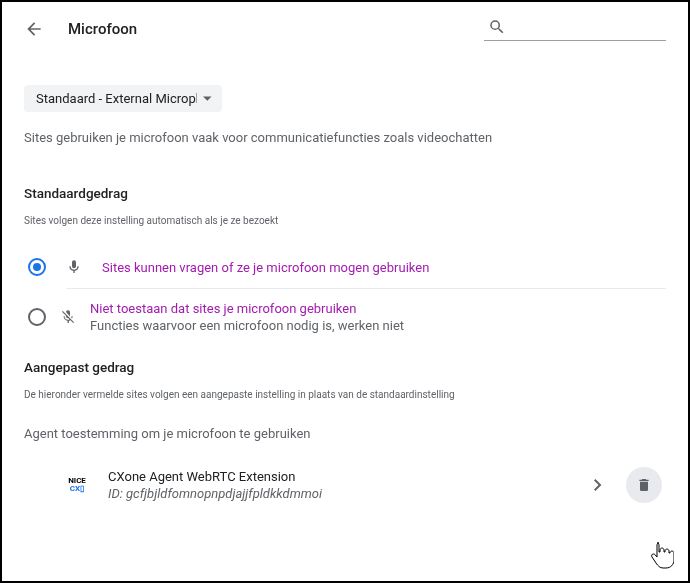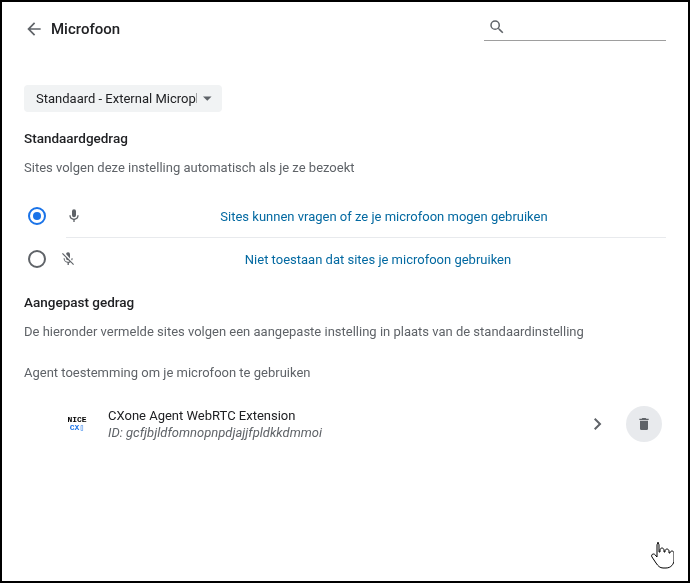--- a/index.html
+++ b/index.html
@@ -14,21 +14,21 @@
       background: #fff;
       width: 686px;
       height: 579px;
       margin: 2px;
       padding: 14px 22px 0 22px;
       color: #202124;
     }
     .header {
       display: flex;
       align-items: center;
-      gap: 7px;
+      gap: 24px;
       margin-bottom: 44px;
       justify-content: flex-end;
     }
     .back-btn {
       width: 20px;
       height: 20px;
       display: flex;
       align-items: center;
       justify-content: center;
       cursor: pointer;
@@ -84,21 +84,21 @@
     }
 
     .section-heading {
       font-size: 13.5px;
       font-weight: 500;
       color: #202124;
       margin-bottom: 14px;
     }
 
     .section-sub {
-      font-size: 13px;
+      font-size: 10px;
       color: #5f6368;
       margin-bottom: 20px;
     }
 
     .radio-row {
       display: flex;
       align-items: center;
       gap: 18px;
       padding: 12px 0;
     }
@@ -135,22 +135,21 @@
       background: #1a73e8;
     }
     .radio-icon {
       width: 20px;
       display: flex;
       justify-content: center;
       flex-shrink: 0;
     }
     .radio-text {
       font-size: 13px;
-      color: #0369a1;
-      text-align: center;
+      color: #a21caf;
     }
     .radio-subtext {
       font-size: 13px;
       color: #5f6368;
       margin-top: 2px;
     }
     .radio-content { flex: 1; }
 
     .group2 { margin-top: 14px; }
 
@@ -172,21 +171,20 @@
       height: 22px;
       margin-left: 40px;
       display: flex;
       align-items: center;
       justify-content: center;
       flex-shrink: 0;
       font-size: 8px;
       font-weight: bold;
       flex-direction: column;
       line-height: 1;
-      font-family: Liberation Mono, monospace;
     }
     .site-icon .l1 { color: #000; }
     .site-icon .l2 { color: #1a73e8; text-align: center; }
     .site-text { flex: 1; }
     .site-name { font-size: 13px; color: #202124; }
     .site-id { font-size: 13px; color: #5f6368; margin-top: 2px; font-style: italic; }
     .chevron-btn {
       padding: 6px;
       cursor: pointer;
       display: flex;
@@ -229,20 +227,21 @@
     </div>
   </div>
 
   <div class="dropdown">
     <span class="dropdown-label">Standaard - External Microphone</span>
     <svg width="10" height="10" viewBox="0 0 10 6" fill="#5f6368">
         <path d="M0 0l5 5 5-5z"></path>
       </svg>
   </div>
 
+  <div class="body-text">Sites gebruiken je microfoon vaak voor communicatiefuncties zoals videochatten</div>
 
   <div class="section-heading">Standaardgedrag</div>
   <div class="section-sub">Sites volgen deze instelling automatisch als je ze bezoekt</div>
 
   <div class="radio-row">
     <div class="radio selected"></div>
     <div class="radio-icon">
       <svg width="16" height="16" viewBox="0 0 24 24" fill="#5f6368">
           <path d="M12 14a3 3 0 003-3V5a3 3 0 00-6 0v6a3 3 0 003 3zm5-3a5 5 0 01-10 0H5a7 7 0 006 6.92V21h2v-3.08A7 7 0 0019 11z"></path>
         </svg>
@@ -256,20 +255,21 @@
 
   <div class="radio-row second">
     <div class="radio"></div>
     <div class="radio-icon">
       <svg width="16" height="16" viewBox="0 0 24 24" fill="#5f6368">
           <path d="M19 11h-1.7c0 .74-.16 1.43-.43 2.05l1.23 1.23c.56-.98.9-2.09.9-3.28zm-4.02.17V5a3 3 0 00-5.94-.6l5.94 6.77zM4.27 3L3 4.27l6.01 6.01V11a3 3 0 003 3c.22 0 .44-.03.65-.08l1.66 1.66c-.71.33-1.5.52-2.31.52A5 5 0 017 11H5.3c0 3.41 2.72 6.23 6 6.72V21h2v-3.28c.91-.13 1.77-.45 2.54-.9L19.73 21 21 19.73 4.27 3z"></path>
         </svg>
     </div>
     <div class="radio-content">
       <div class="radio-text">Niet toestaan dat sites je microfoon gebruiken</div>
+      <div class="radio-subtext">Functies waarvoor een microfoon nodig is, werken niet</div>
     </div>
   </div>
 
   <div class="group2">
     <div class="section-heading">Aangepast gedrag</div>
     <div class="section-sub">De hieronder vermelde sites volgen een aangepaste instelling in plaats van de standaardinstelling</div>
 
     <div class="blocked-label">Agent toestemming om je microfoon te gebruiken</div>
 
     <div class="site-row">

